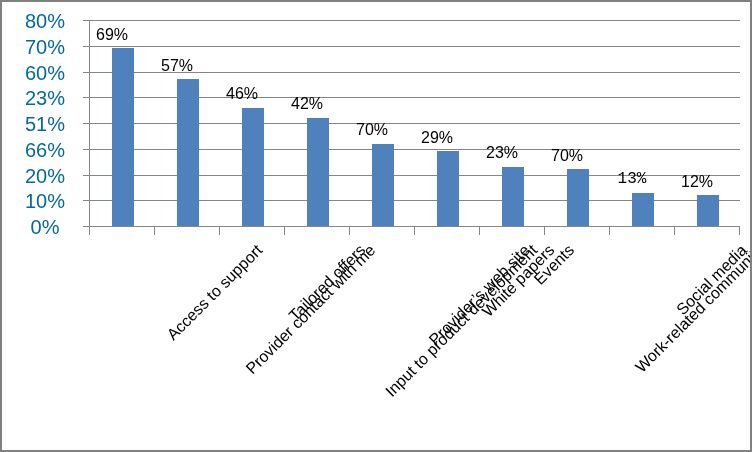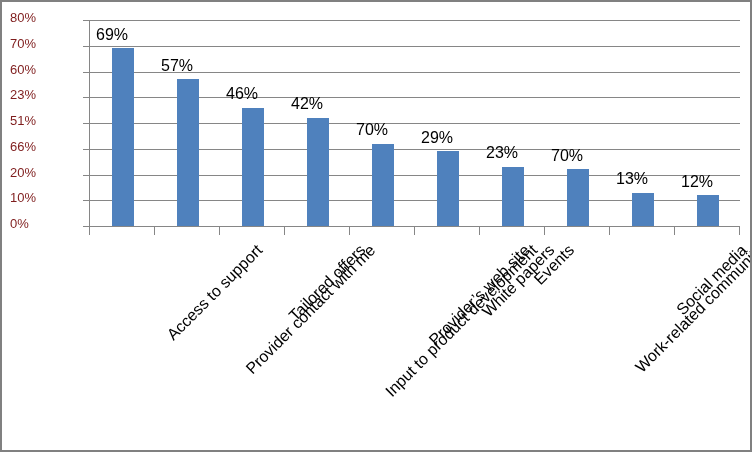--- a/index.html
+++ b/index.html
@@ -53,24 +53,24 @@
     position: absolute;
     left: 81px;
     width: 7px;
     height: 1px;
     background: #868686;
   }
 
   .y-label {
     position: absolute;
     right: 756px;
-    text-align: left;
+    text-align: center;
     width: 70px;
-    font-size: 13px;
-    color: #7f1d1d;
+    font-size: 20px;
+    color: #0369a1;
     line-height: 1;
     white-space: nowrap;
   }
   #y-labels {
     position: absolute;
     left: 0;
     top: 0;
     width: 752px;
     height: 452px;
     pointer-events: none;
@@ -191,21 +191,21 @@
   <div class="x-tick" style="left:737px;"></div>
 
   <div class="bar-label" style="left:80px;  top:25px;  width:60px;">69%</div>
   <div class="bar-label" style="left:145px; top:56px;  width:60px;">57%</div>
   <div class="bar-label" style="left:210px; top:84px;  width:60px;">46%</div>
   <div class="bar-label" style="left:275px; top:94px;  width:60px;">42%</div>
   <div class="bar-label" style="left:340px; top:120px; width:60px;">70%</div>
   <div class="bar-label" style="left:405px; top:128px; width:60px;">29%</div>
   <div class="bar-label" style="left:470px; top:143px; width:60px;">23%</div>
   <div class="bar-label" style="left:535px; top:146px; width:60px;">70%</div>
-  <div class="bar-label" style="left:600px; top:169px; width:60px;">13%</div>
+  <div class="bar-label" style="left:600px; top:169px; width:60px;font-family:Liberation Mono, monospace;">13%</div>
   <div class="bar-label" style="left:665px; top:172px; width:60px;">12%</div>
 
   <div class="cat-label" style="left:125px; top:240px;">Access to support</div>
   <div class="cat-label" style="left:190px; top:240px;">Provider contact with me</div>
   <div class="cat-label" style="left:255px; top:240px;">Tailored offers</div>
   <div class="cat-label" style="left:320px; top:240px;">Input to product development</div>
   <div class="cat-label" style="left:385px; top:240px;">Provider’s web site</div>
   <div class="cat-label" style="left:450px; top:240px;">White papers</div>
   <div class="cat-label" style="left:515px; top:240px;">Events</div>
   <div class="cat-label" style="left:580px; top:240px;">Work-related community</div>

